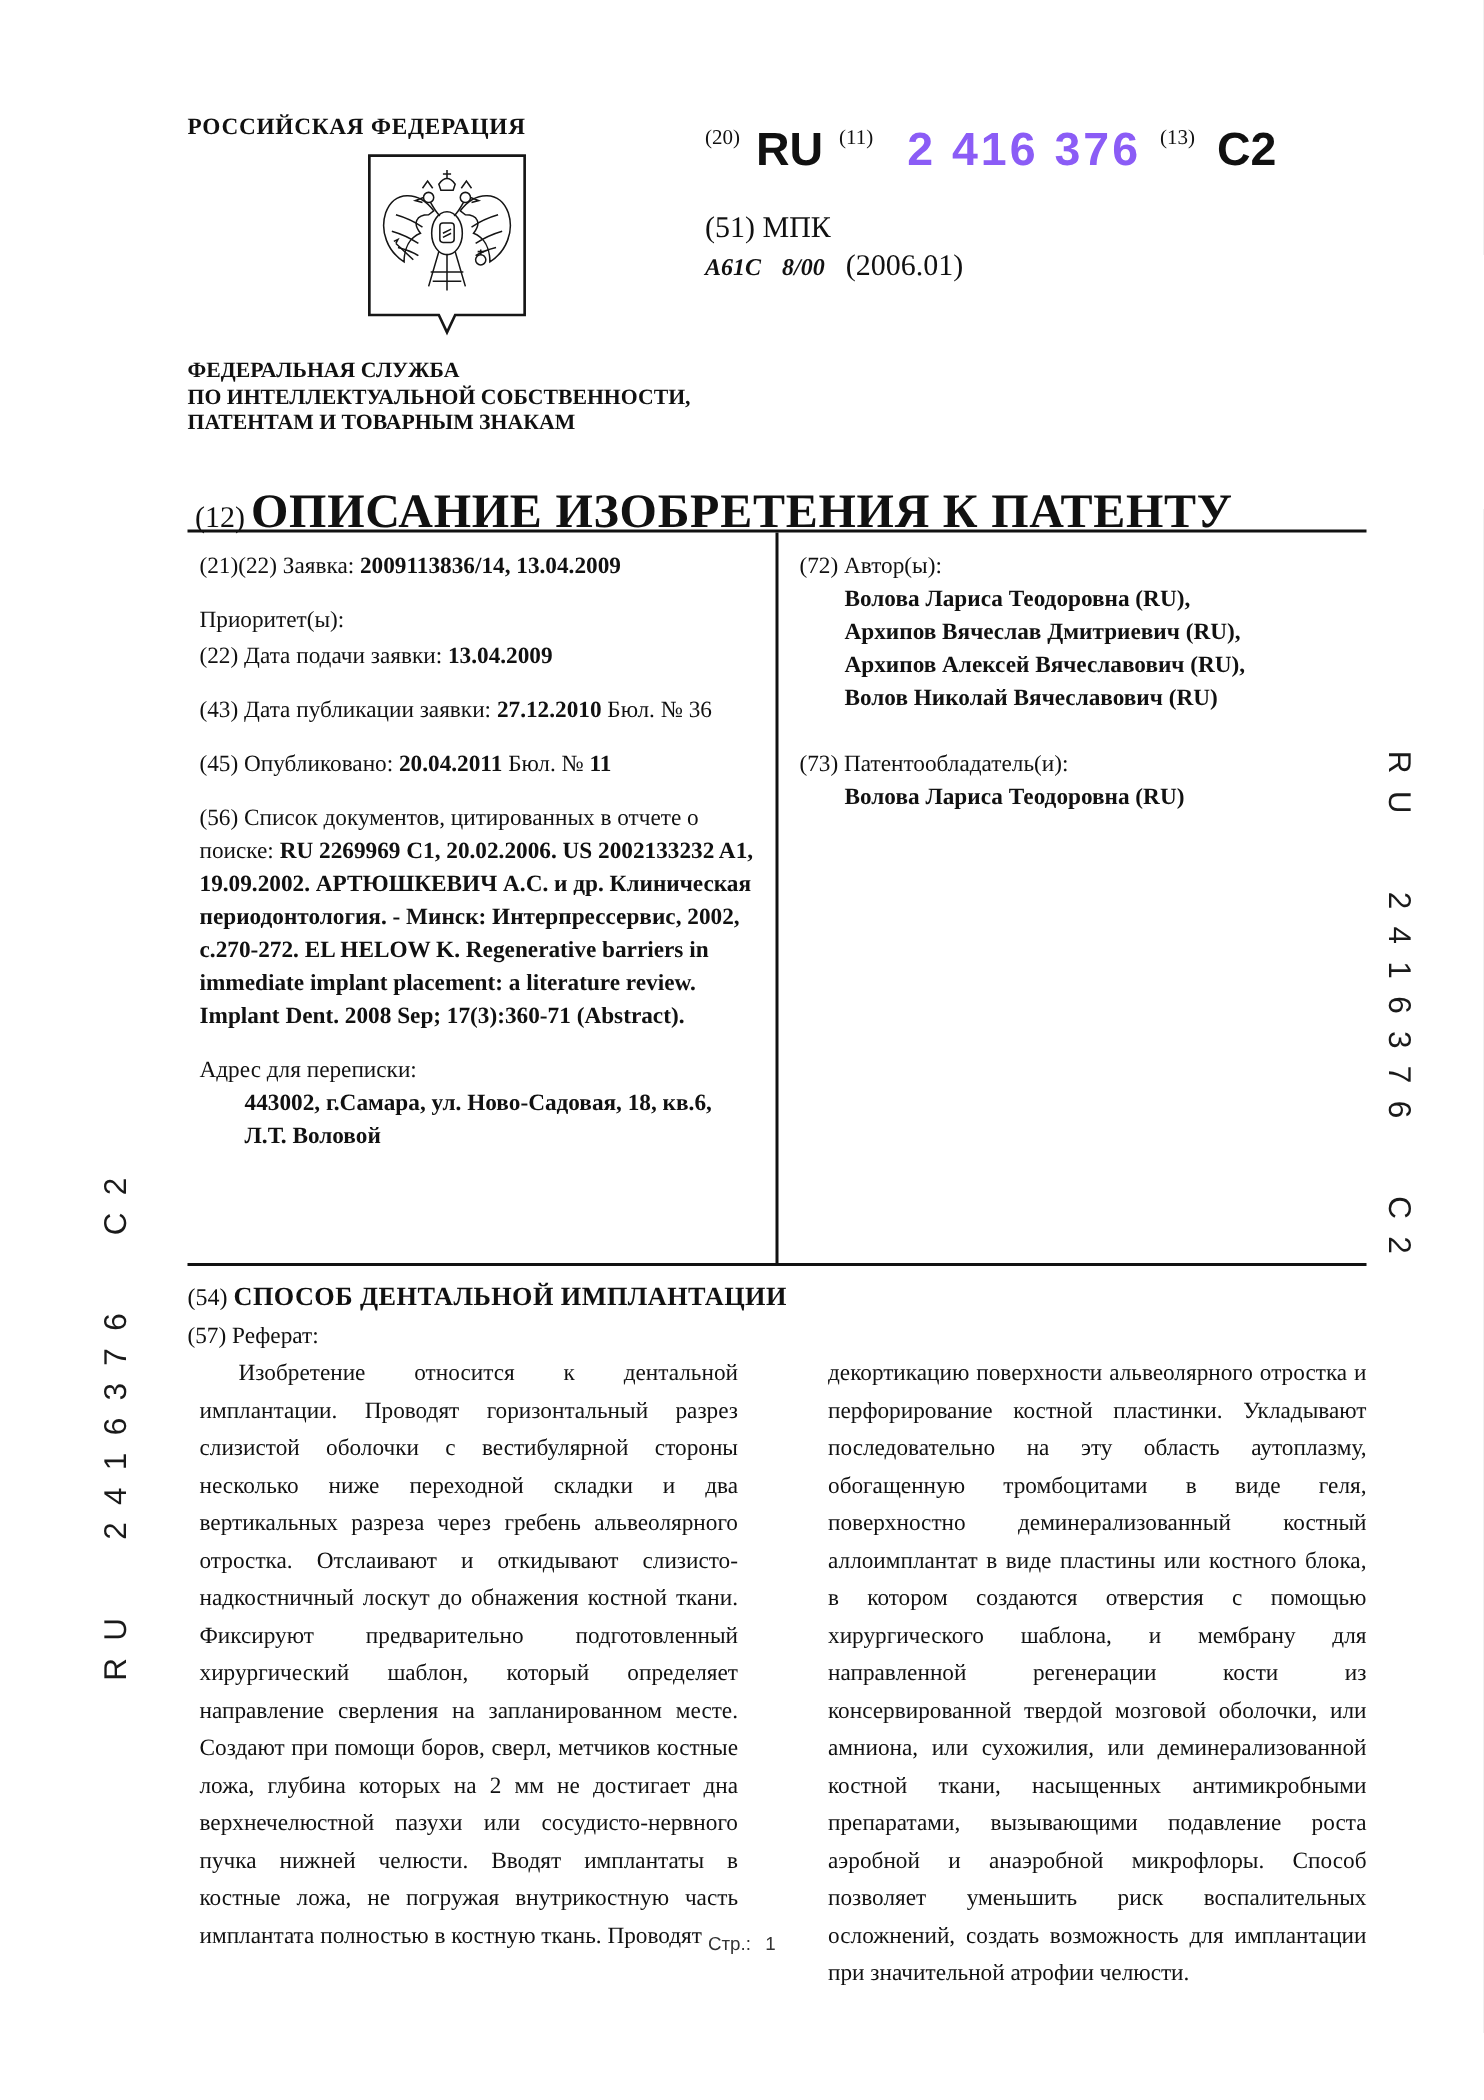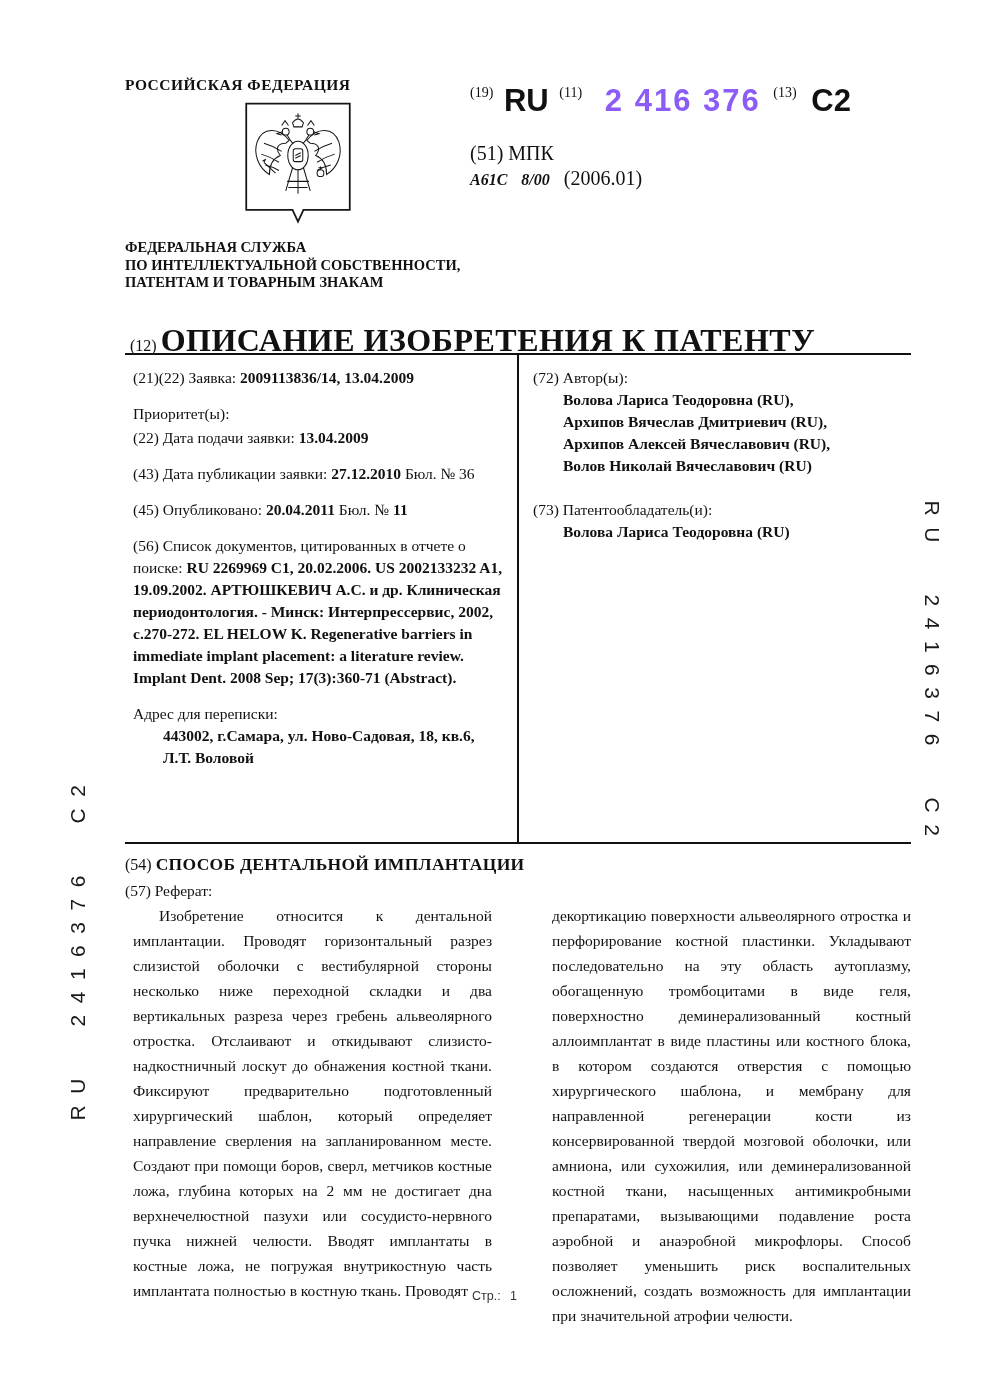--- a/index.html
+++ b/index.html
@@ -41,21 +41,21 @@
   .pub-line .num { letter-spacing: 2px; margin: 0 4px 0 14px; }
   .pub-line .ru { margin: 0 2px; }
   .pub-line .kind { margin-left: 6px; }
   .ipc-label { font-size: 20px; margin-top: 24px; }
   .ipc-line { font-size: 16px; margin-top: 2px; }
   .ipc-class { font-weight: bold; font-style: italic; word-spacing: 10px; }
   .ipc-ver { font-size: 20px; margin-left: 10px; }
 
   
   .doc-title { position: absolute; left: 130px; top: 322px; width: 780px; white-space: nowrap; }
-  .doc-title .code { font-size: 16px; }
+  .doc-title .code { font-size: 20px; }
   .doc-title .big { font-size: 32px; font-weight: bold; letter-spacing: 0.5px; }
 
   
   .biblio {
     position: absolute; left: 125px; top: 353px; width: 786px; height: 491px;
     border-top: 2px solid #111; border-bottom: 2px solid #111;
     display: flex;
     font-size: 15.5px; line-height: 22px;
   }
   .biblio .col-l { width: 394px; border-right: 2px solid #111; padding: 12px 14px 0 8px; }
@@ -134,21 +134,21 @@
             <path d="M47,106 L30,90 M28,88 l4,-2 -2,4"></path>
           </g>
         </svg>
       </div>
       <div class="office-name">ФЕДЕРАЛЬНАЯ СЛУЖБА
 ПО ИНТЕЛЛЕКТУАЛЬНОЙ СОБСТВЕННОСТИ,
 ПАТЕНТАМ И ТОВАРНЫМ ЗНАКАМ</div>
     </div>
     <div class="header-right">
       <div class="pub-line">
-        <span class="code">(19)</span>
+        <span class="code">(20)</span>
         <span class="ru">RU</span>
         <span class="code">(11)</span>
         <span class="num" style="color: #8b5cf6;">2 416 376</span>
         <span class="code">(13)</span>
         <span class="kind">C2</span>
       </div>
       <div class="ipc-label">(51) МПК</div>
       <div class="ipc-line">
         <span class="ipc-class">A61C 8/00</span>
         <span class="ipc-ver">(2006.01)</span>

